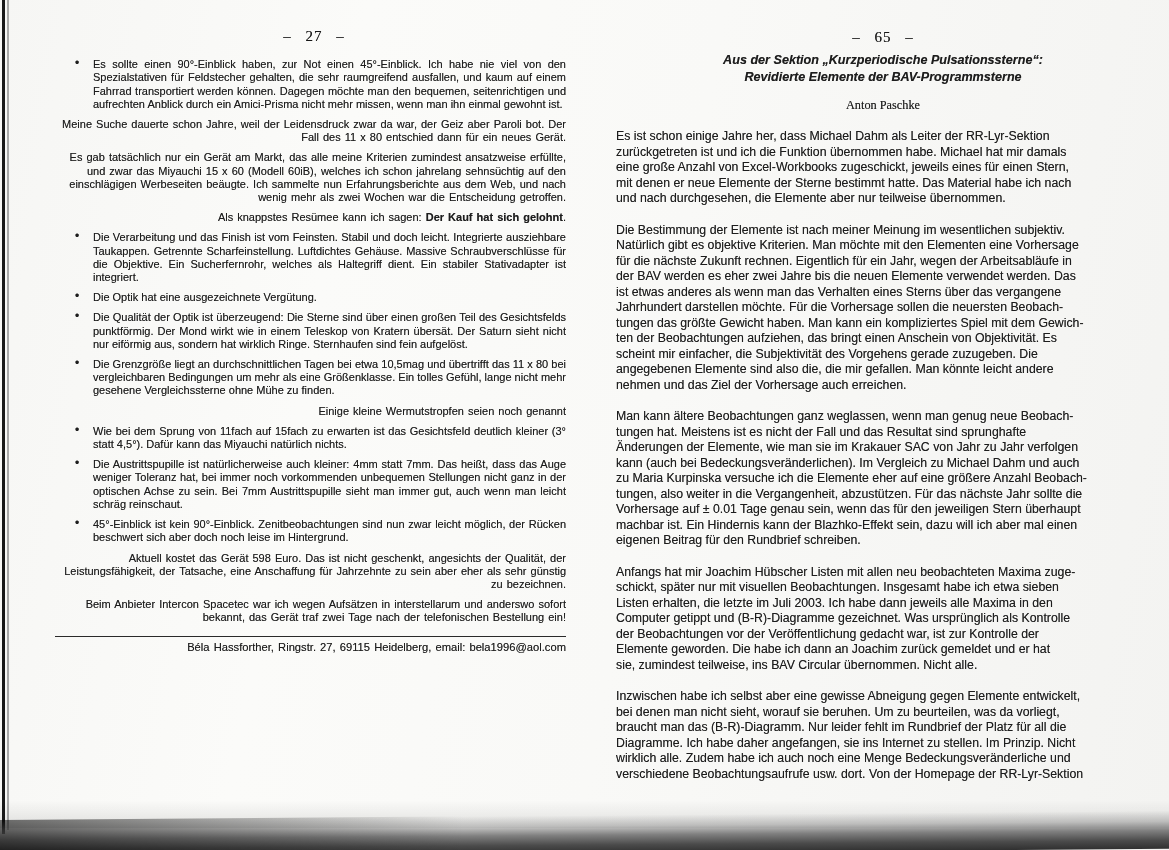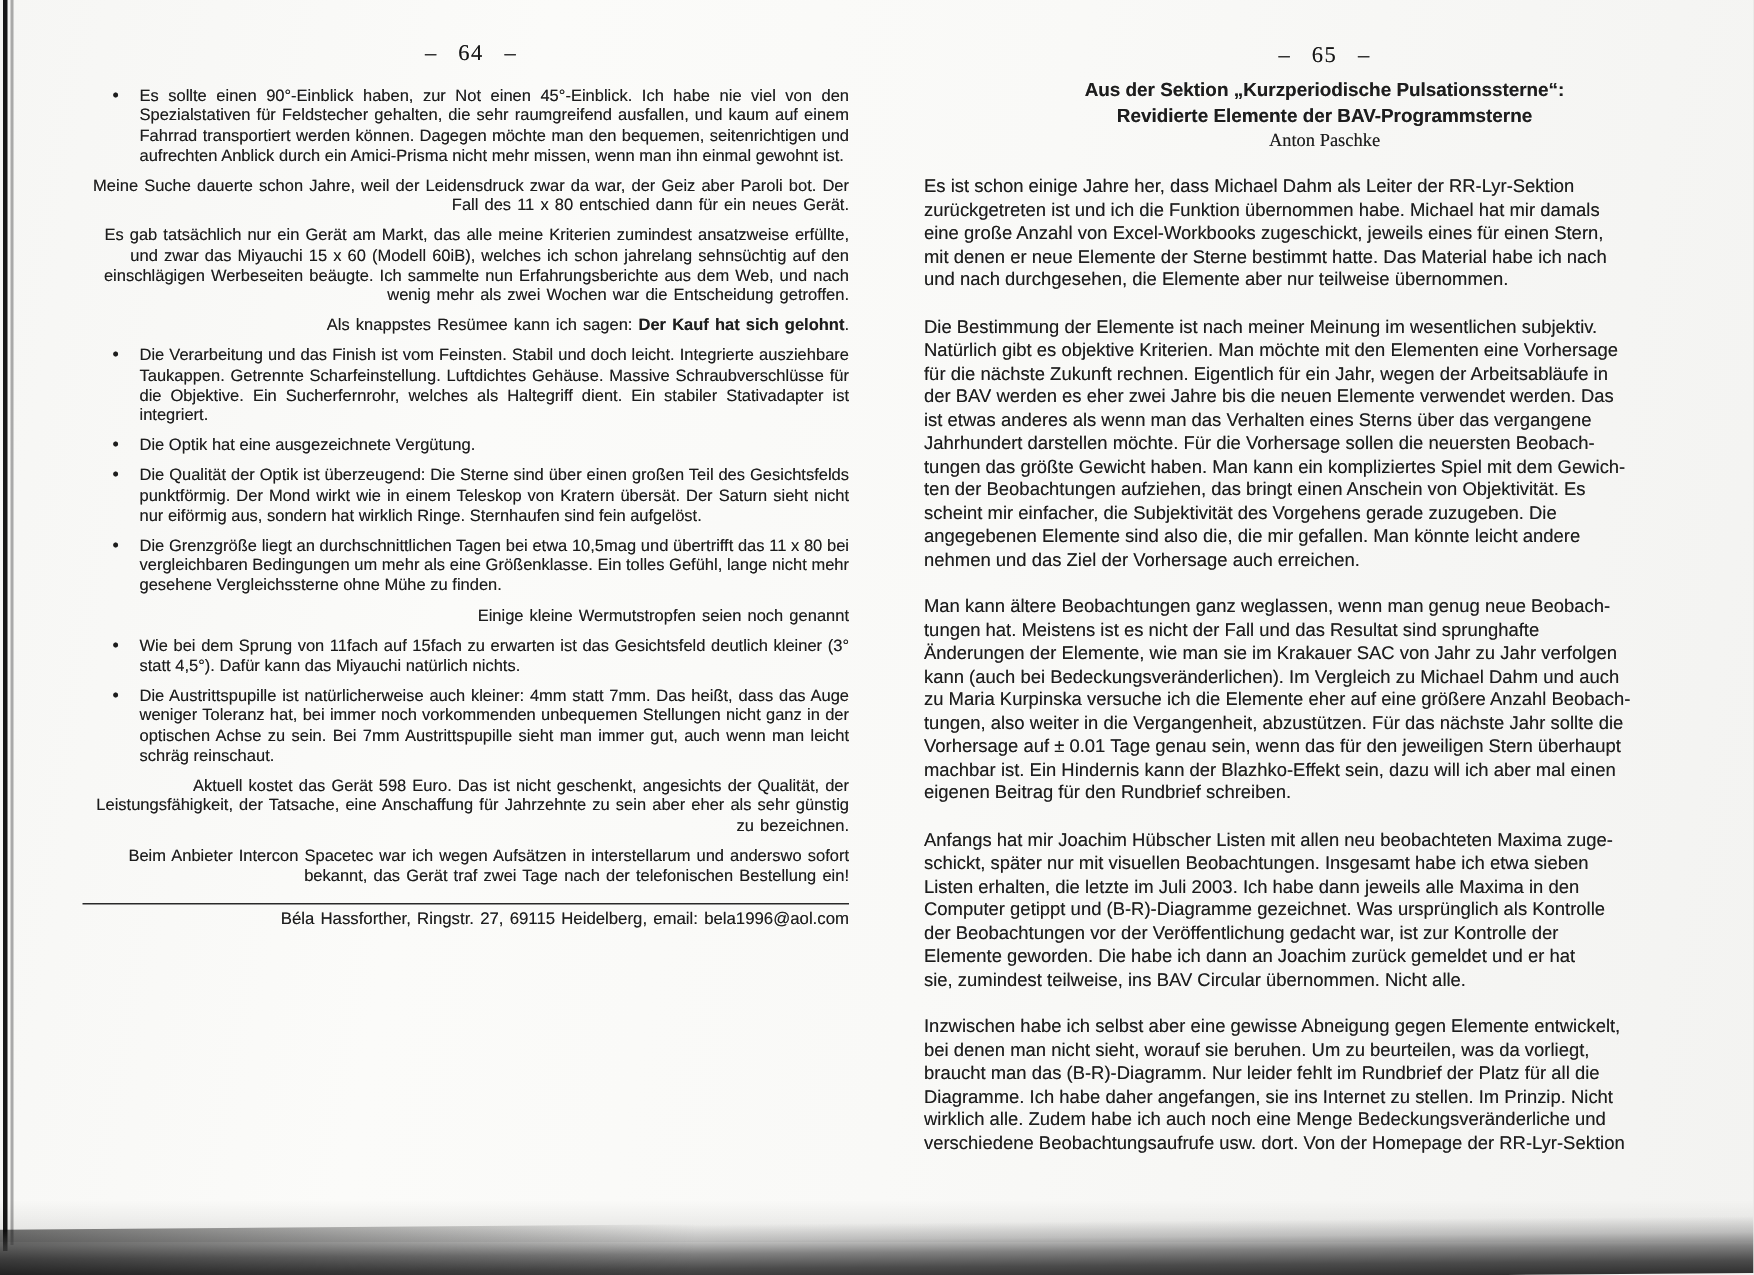--- a/index.html
+++ b/index.html
@@ -28,31 +28,31 @@
   .page-left .pagenum{margin-bottom:15px;}
   .page-right .pagenum{margin-bottom:6px;}
   .page-left p{margin:0 0 7px;word-spacing:1px;text-align:right;}
   ul.bullets{list-style:none;margin:0 0 2px;padding:0;}
   ul.bullets li{position:relative;padding-left:31px;margin:0 0 7px;}
   ul.bullets li::before{content:"\2022";position:absolute;left:13px;top:-1px;font-size:12px;}
   .footer{margin-top:11px;margin-left:-7px;width:511px;}
   .footer-rule{border-top:1.4px solid #2a2a2a;margin-bottom:4px;}
   .footer-text{font-size:11.2px;text-align:left;margin:0;}
   
-  .article-title{font-weight:bold;text-align:center;line-height:17px;margin:4px 0 0;font-size:12.6px;}
+  .article-title{font-weight:bold;text-align:center;line-height:17px;margin:4px 0 12px;font-size:12.6px;font-style:italic;}
   .article-author{text-align:center;margin:0 0 13px;font-family:Liberation Serif, serif;}
   .page-right p.body{white-space:pre-line;margin:16px 0 12px;}
 </style>
 </head>
 <body>
 
 <div class="scan">
 
   <div class="page page-left">
-    <div class="pagenum">– 64 –</div>
+    <div class="pagenum">– 27 –</div>
 
     <ul class="bullets">
       <li>Es sollte einen 90°-Einblick haben, zur Not einen 45°-Einblick. Ich habe nie viel von den Spezialstativen für Feldstecher gehalten, die sehr raumgreifend ausfallen, und kaum auf einem Fahrrad transportiert werden können. Dagegen möchte man den bequemen, seitenrichtigen und aufrechten Anblick durch ein Amici-Prisma nicht mehr missen, wenn man ihn einmal gewohnt ist.</li>
     </ul>
 
     <p>Meine Suche dauerte schon Jahre, weil der Leidensdruck zwar da war, der Geiz aber Paroli bot. Der Fall des 11 x 80 entschied dann für ein neues Gerät.</p>
     <p>Es gab tatsächlich nur ein Gerät am Markt, das alle meine Kriterien zumindest ansatzweise erfüllte, und zwar das Miyauchi 15 x 60 (Modell 60iB), welches ich schon jahrelang sehnsüchtig auf den einschlägigen Werbeseiten beäugte. Ich sammelte nun Erfahrungsberichte aus dem Web, und nach wenig mehr als zwei Wochen war die Entscheidung getroffen.</p>
 
     <p><span>Als knappstes Resümee kann ich sagen: </span><b>Der Kauf hat sich gelohnt</b><span>.</span></p>
 
@@ -61,20 +61,21 @@
       <li>Die Optik hat eine ausgezeichnete Vergütung.</li>
       <li>Die Qualität der Optik ist überzeugend: Die Sterne sind über einen großen Teil des Gesichtsfelds punktförmig. Der Mond wirkt wie in einem Teleskop von Kratern übersät. Der Saturn sieht nicht nur eiförmig aus, sondern hat wirklich Ringe. Sternhaufen sind fein aufgelöst.</li>
       <li>Die Grenzgröße liegt an durchschnittlichen Tagen bei etwa 10,5mag und übertrifft das 11 x 80 bei vergleichbaren Bedingungen um mehr als eine Größenklasse. Ein tolles Gefühl, lange nicht mehr gesehene Vergleichssterne ohne Mühe zu finden.</li>
     </ul>
 
     <p>Einige kleine Wermutstropfen seien noch genannt</p>
 
     <ul class="bullets">
       <li>Wie bei dem Sprung von 11fach auf 15fach zu erwarten ist das Gesichtsfeld deutlich kleiner (3° statt 4,5°). Dafür kann das Miyauchi natürlich nichts.</li>
       <li>Die Austrittspupille ist natürlicherweise auch kleiner: 4mm statt 7mm. Das heißt, dass das Auge weniger Toleranz hat, bei immer noch vorkommenden unbequemen Stellungen nicht ganz in der optischen Achse zu sein. Bei 7mm Austrittspupille sieht man immer gut, auch wenn man leicht schräg reinschaut.</li>
+      <li>45°-Einblick ist kein 90°-Einblick. Zenitbeobachtungen sind nun zwar leicht möglich, der Rücken beschwert sich aber doch noch leise im Hintergrund.</li>
     </ul>
 
     <p>Aktuell kostet das Gerät 598 Euro. Das ist nicht geschenkt, angesichts der Qualität, der Leistungsfähigkeit, der Tatsache, eine Anschaffung für Jahrzehnte zu sein aber eher als sehr günstig zu bezeichnen.</p>
     <p>Beim Anbieter Intercon Spacetec war ich wegen Aufsätzen in interstellarum und anderswo sofort bekannt, das Gerät traf zwei Tage nach der telefonischen Bestellung ein!</p>
 
     <div class="footer">
       <div class="footer-rule"></div>
       <p class="footer-text">Béla Hassforther,  Ringstr. 27,  69115 Heidelberg, email: bela1996@aol.com</p>
     </div>
   </div>

